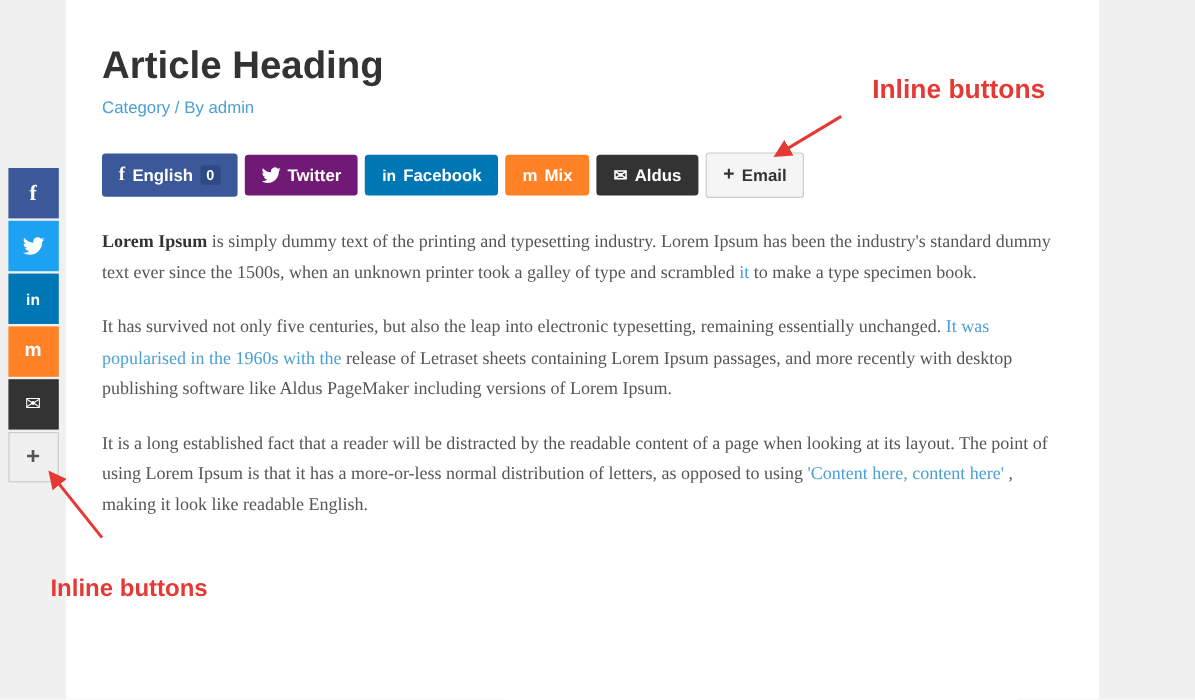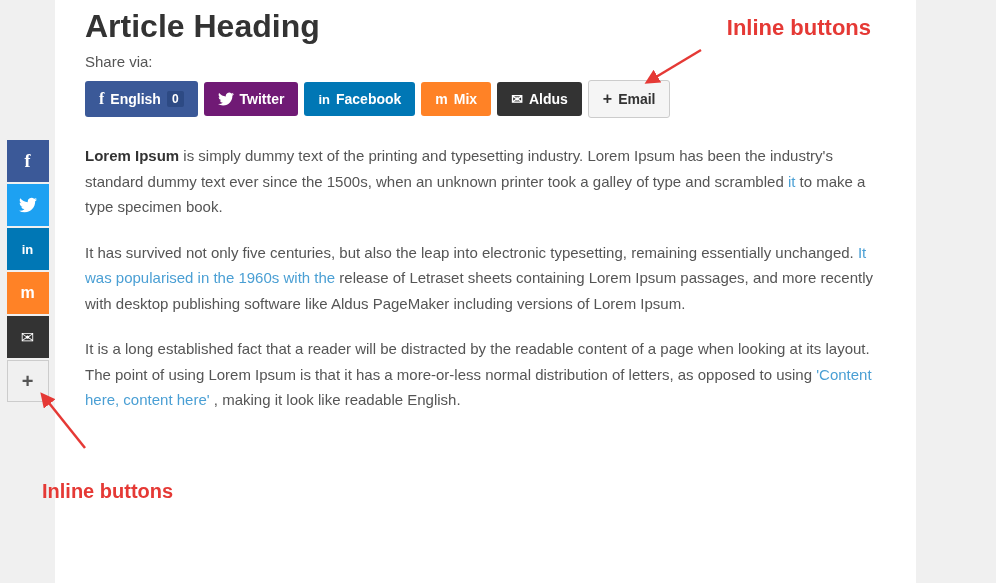--- a/index.html
+++ b/index.html
@@ -48,21 +48,21 @@
     .float-btn svg, .float-btn .icon {
       fill: white;
       color: white;
       font-size: 18px;
     }
 
     
     .main {
       flex: 1;
       background: #ffffff;
-      padding: 8px 40px 30px 30px;
+      padding: 36px 40px 30px 30px;
       max-width: 920px;
     }
 
     .article-heading {
       font-size: 32px;
       font-weight: bold;
       color: #333;
       margin-bottom: 8px;
     }
 
@@ -119,20 +119,21 @@
       color: white;
       border-radius: 2px;
       padding: 1px 5px;
       font-size: 12px;
     }
 
     .article-body {
       font-size: 15px;
       line-height: 1.7;
       color: #555;
+      font-family: Liberation Serif, serif;
     }
 
     .article-body p {
       margin-bottom: 20px;
     }
 
     .article-body .bold { font-weight: bold; color: #333; }
     .article-body .link { color: #4a9fd4; }
 
     .right-panel {
@@ -176,23 +177,23 @@
         <polygon points="0 0, 6 3, 0 6" fill="#e53935"></polygon>
       </marker>
     </defs>
     <line x1="50" y1="65" x2="10" y2="15" stroke="#e53935" stroke-width="2.5" marker-end="url(#arrowhead1)"></line>
   </svg>
 </div>
 
 <div class="main">
 
   <h1 class="article-heading">Article Heading</h1>
+  <div class="article-meta">Category / By admin</div>
 
   <div class="share-section" style="position:relative;">
-    <div class="share-label">Share via:</div>
 
     <div class="share-buttons">
 
       <div style="position:absolute;top:-65px;right:5px;text-align:right;">
         <span style="color:#e53935;font-size:22px;font-weight:bold;">Inline buttons</span>
       </div>
 
       <svg style="position:absolute;top:-35px;right:165px;" width="80" height="40">
         <defs>
           <marker id="arrowhead2" markerWidth="8" markerHeight="8" refX="3" refY="3" orient="auto">

